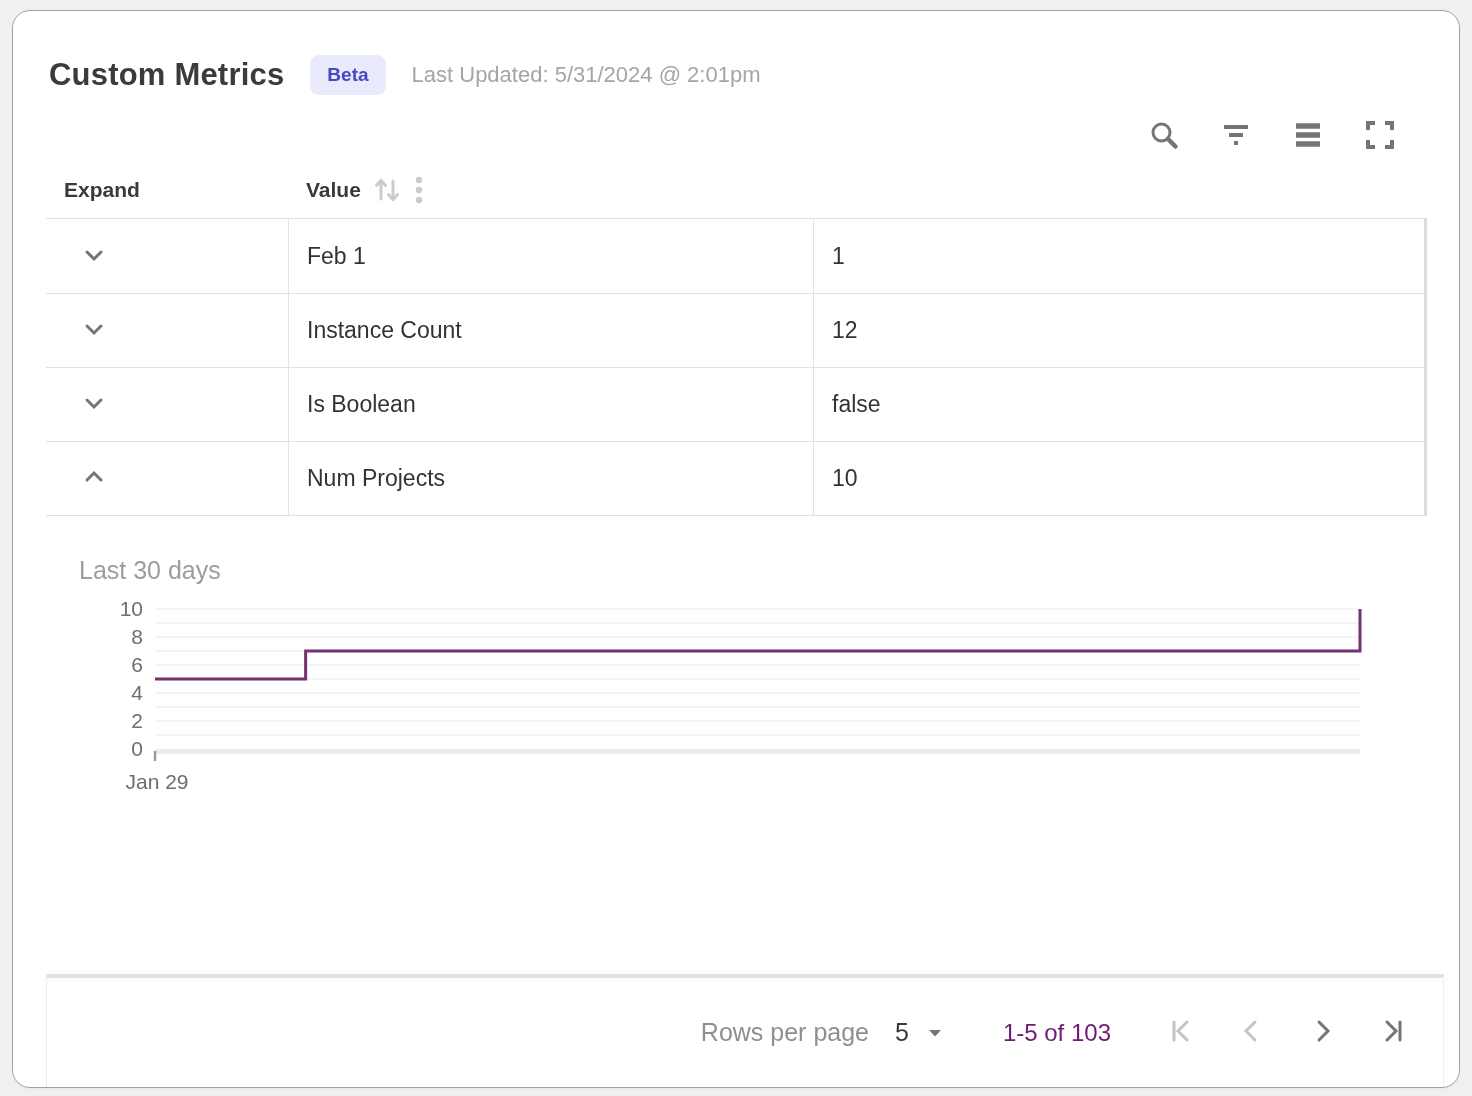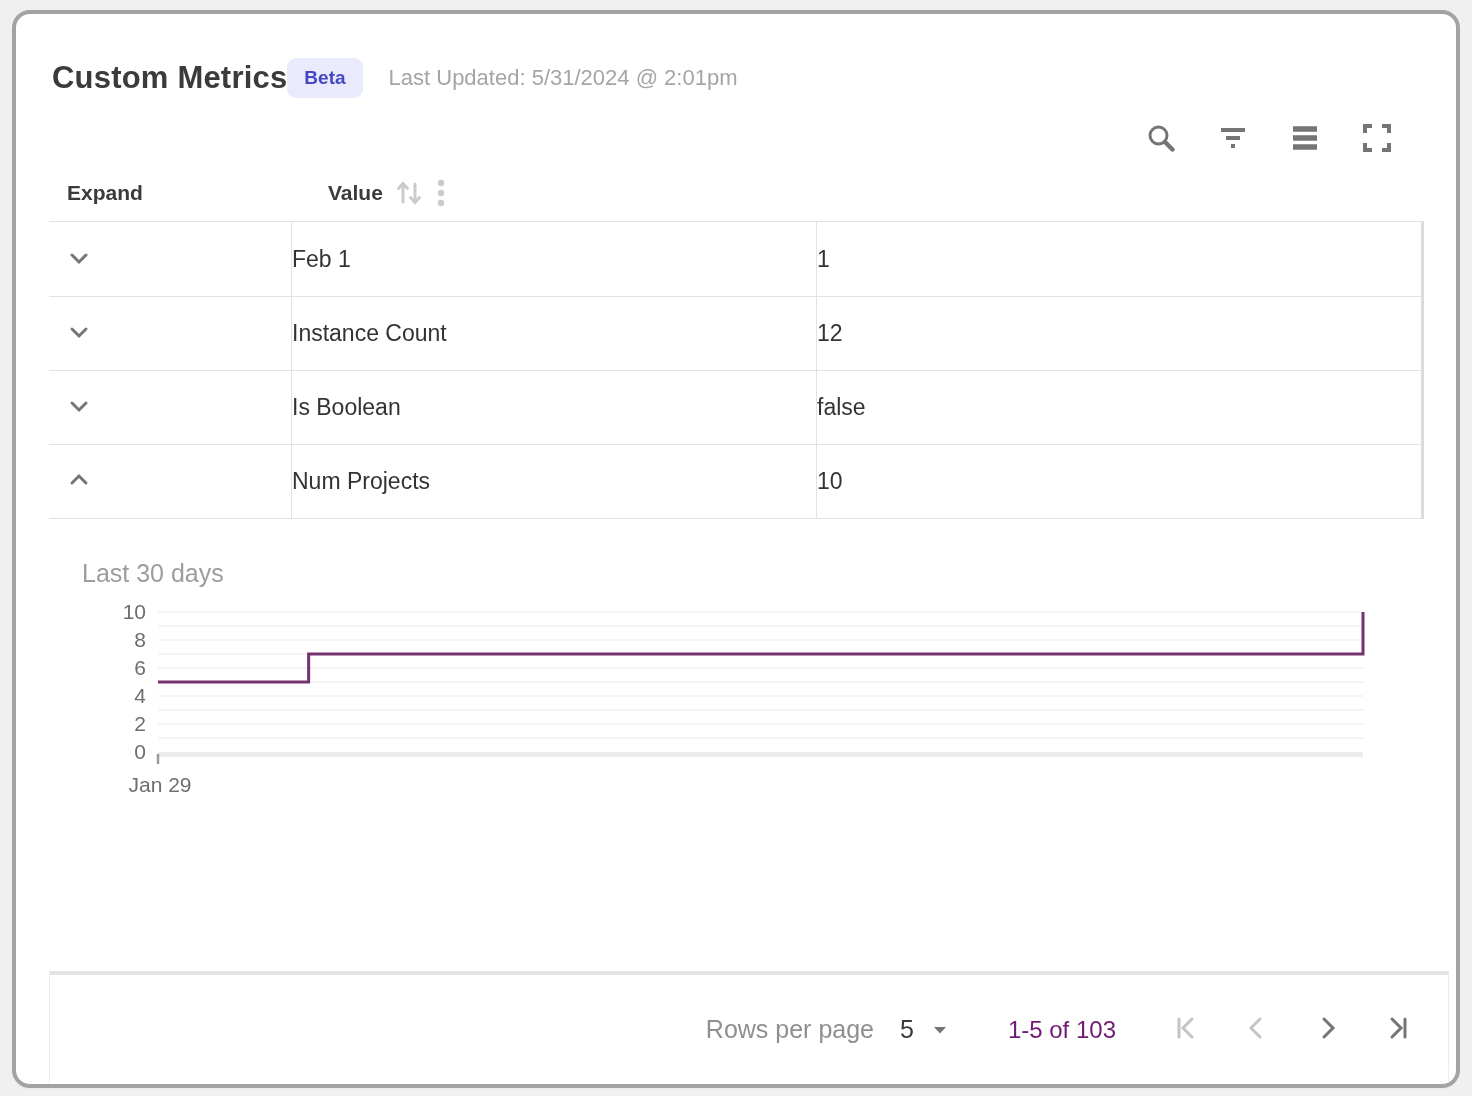--- a/index.html
+++ b/index.html
@@ -7,36 +7,37 @@
     width: 1472px; height: 1096px;
     background: #f0f0f1;
     font-family: "Liberation Sans", "DejaVu Sans", sans-serif;
     overflow: hidden;
   }
   .card {
     position: relative;
     margin: 10px 12px 8px 12px;
     width: 1448px; height: 1078px;
     background: #ffffff;
-    border: 4px solid #a3a3a3;
+    border: 1px solid #a3a3a3;
     border-radius: 18px;
     box-shadow: 0 1px 2px rgba(0,0,0,0.03);
     overflow: hidden;
   }
 
   
   .hdr {
     display: flex; align-items: center;
     padding: 44px 36px 0 36px;
   }
   .hdr-title {
     font-size: 31px; font-weight: bold; color: #3b3b3b;
     letter-spacing: 0.2px;
   }
   .beta-badge {
+    margin-left: 26px;
     background: #e9eafb; color: #4447c3;
     font-size: 19px; font-weight: bold;
     padding: 9px 17px; border-radius: 9px;
   }
   .last-updated {
     margin-left: 26px;
     color: #a5a5a5; font-size: 22px;
   }
 
   
@@ -48,60 +49,60 @@
     width: 34px; height: 34px; border: none; background: transparent;
     display: flex; align-items: center; justify-content: center;
     cursor: pointer; color: #757575; padding: 0;
   }
   .tool-btn svg { display: block; }
 
   
   .table-wrap { margin: 0 32px 0 33px; }
   .thead {
     display: grid; grid-template-columns: 242px 525px 1fr;
-    height: 57px; margin-top: 8px; gap: 19px;
+    height: 57px; margin-top: 8px;
   }
   .th {
     display: flex; align-items: center; padding-left: 18px;
     font-size: 21px; font-weight: bold; color: #3a3a3a; cursor: pointer;
   }
   .sort-icon { margin-left: 12px; display: inline-flex; }
   .kebab-icon { margin-left: 14px; display: inline-flex; cursor: pointer; }
 
   .tbody {
     border-top: 1px solid #e2e2e2;
     border-bottom: 1px solid #e2e2e2;
     border-right: 3px solid #dcdcdc;
   }
   .trow {
     display: grid; grid-template-columns: 242px 525px 1fr;
     height: 74px;
   }
   .trow + .trow { border-top: 1px solid #e2e2e2; }
   .td {
-    display: flex; align-items: center; 
+    display: flex; align-items: center; padding-left: 18px;
     font-size: 23px; color: #333333;
   }
   .td.name-cell, .td.value-cell { border-left: 1px solid #e2e2e2; }
   .expand-btn {
     border: none; background: transparent; cursor: pointer;
     margin-left: 10px; padding: 6px; color: #757575;
     display: flex; align-items: center;
   }
 
   
   .chart-section { padding: 40px 0 0 66px; }
   .chart-title { font-size: 25px; color: #9d9d9d; }
   .chart-svg-wrap { margin: 16px 0 0 26px; }
   .ytick { font-size: 21px; fill: #6e6e6e; font-family: "Liberation Sans","DejaVu Sans",sans-serif; }
   .xtick { font-size: 21px; fill: #6e6e6e; font-family: "Liberation Sans","DejaVu Sans",sans-serif; }
 
   
   .footer {
-    position: absolute; left: 33px; right: 7px; bottom: 0;
+    position: absolute; left: 33px; right: 15px; bottom: 0;
     height: 113px;
     border-top: 4px solid #e3e3e3;
     border-left: 1px solid #ededed;
     border-right: 1px solid #ededed;
     display: flex; align-items: center; justify-content: flex-end;
     padding-right: 36px;
   }
   .rpp-label { color: #8f8f8f; font-size: 25px; }
   .rpp-select {
     display: flex; align-items: center; cursor: pointer;

